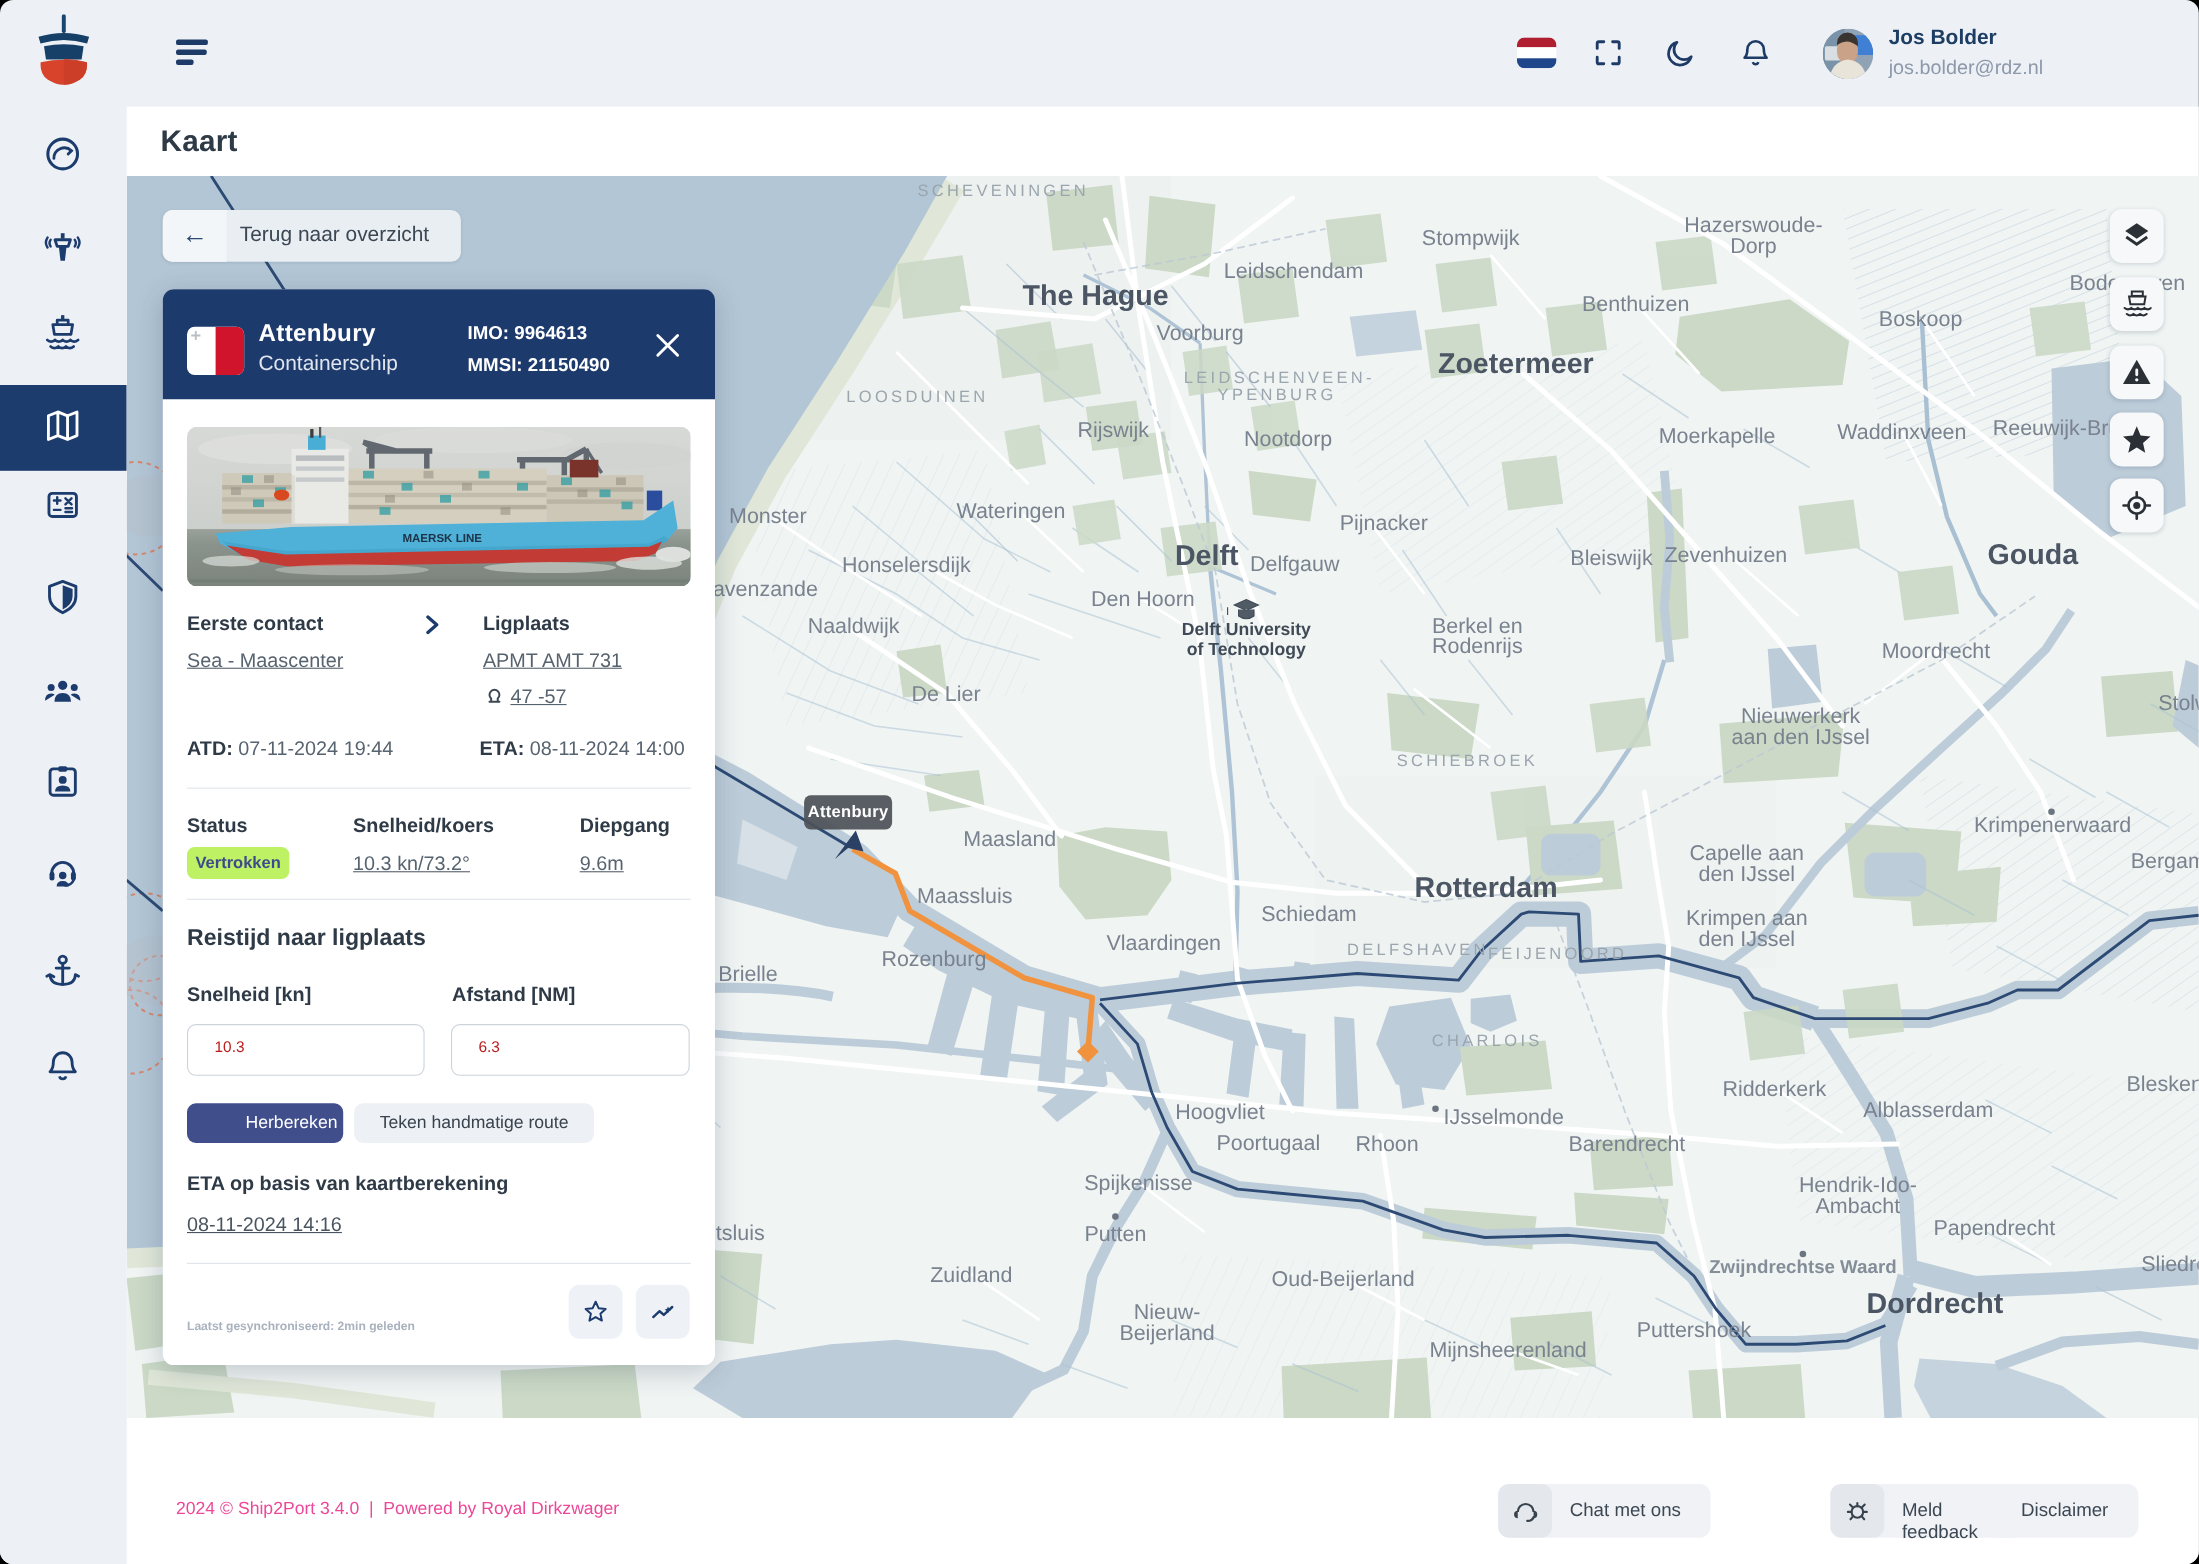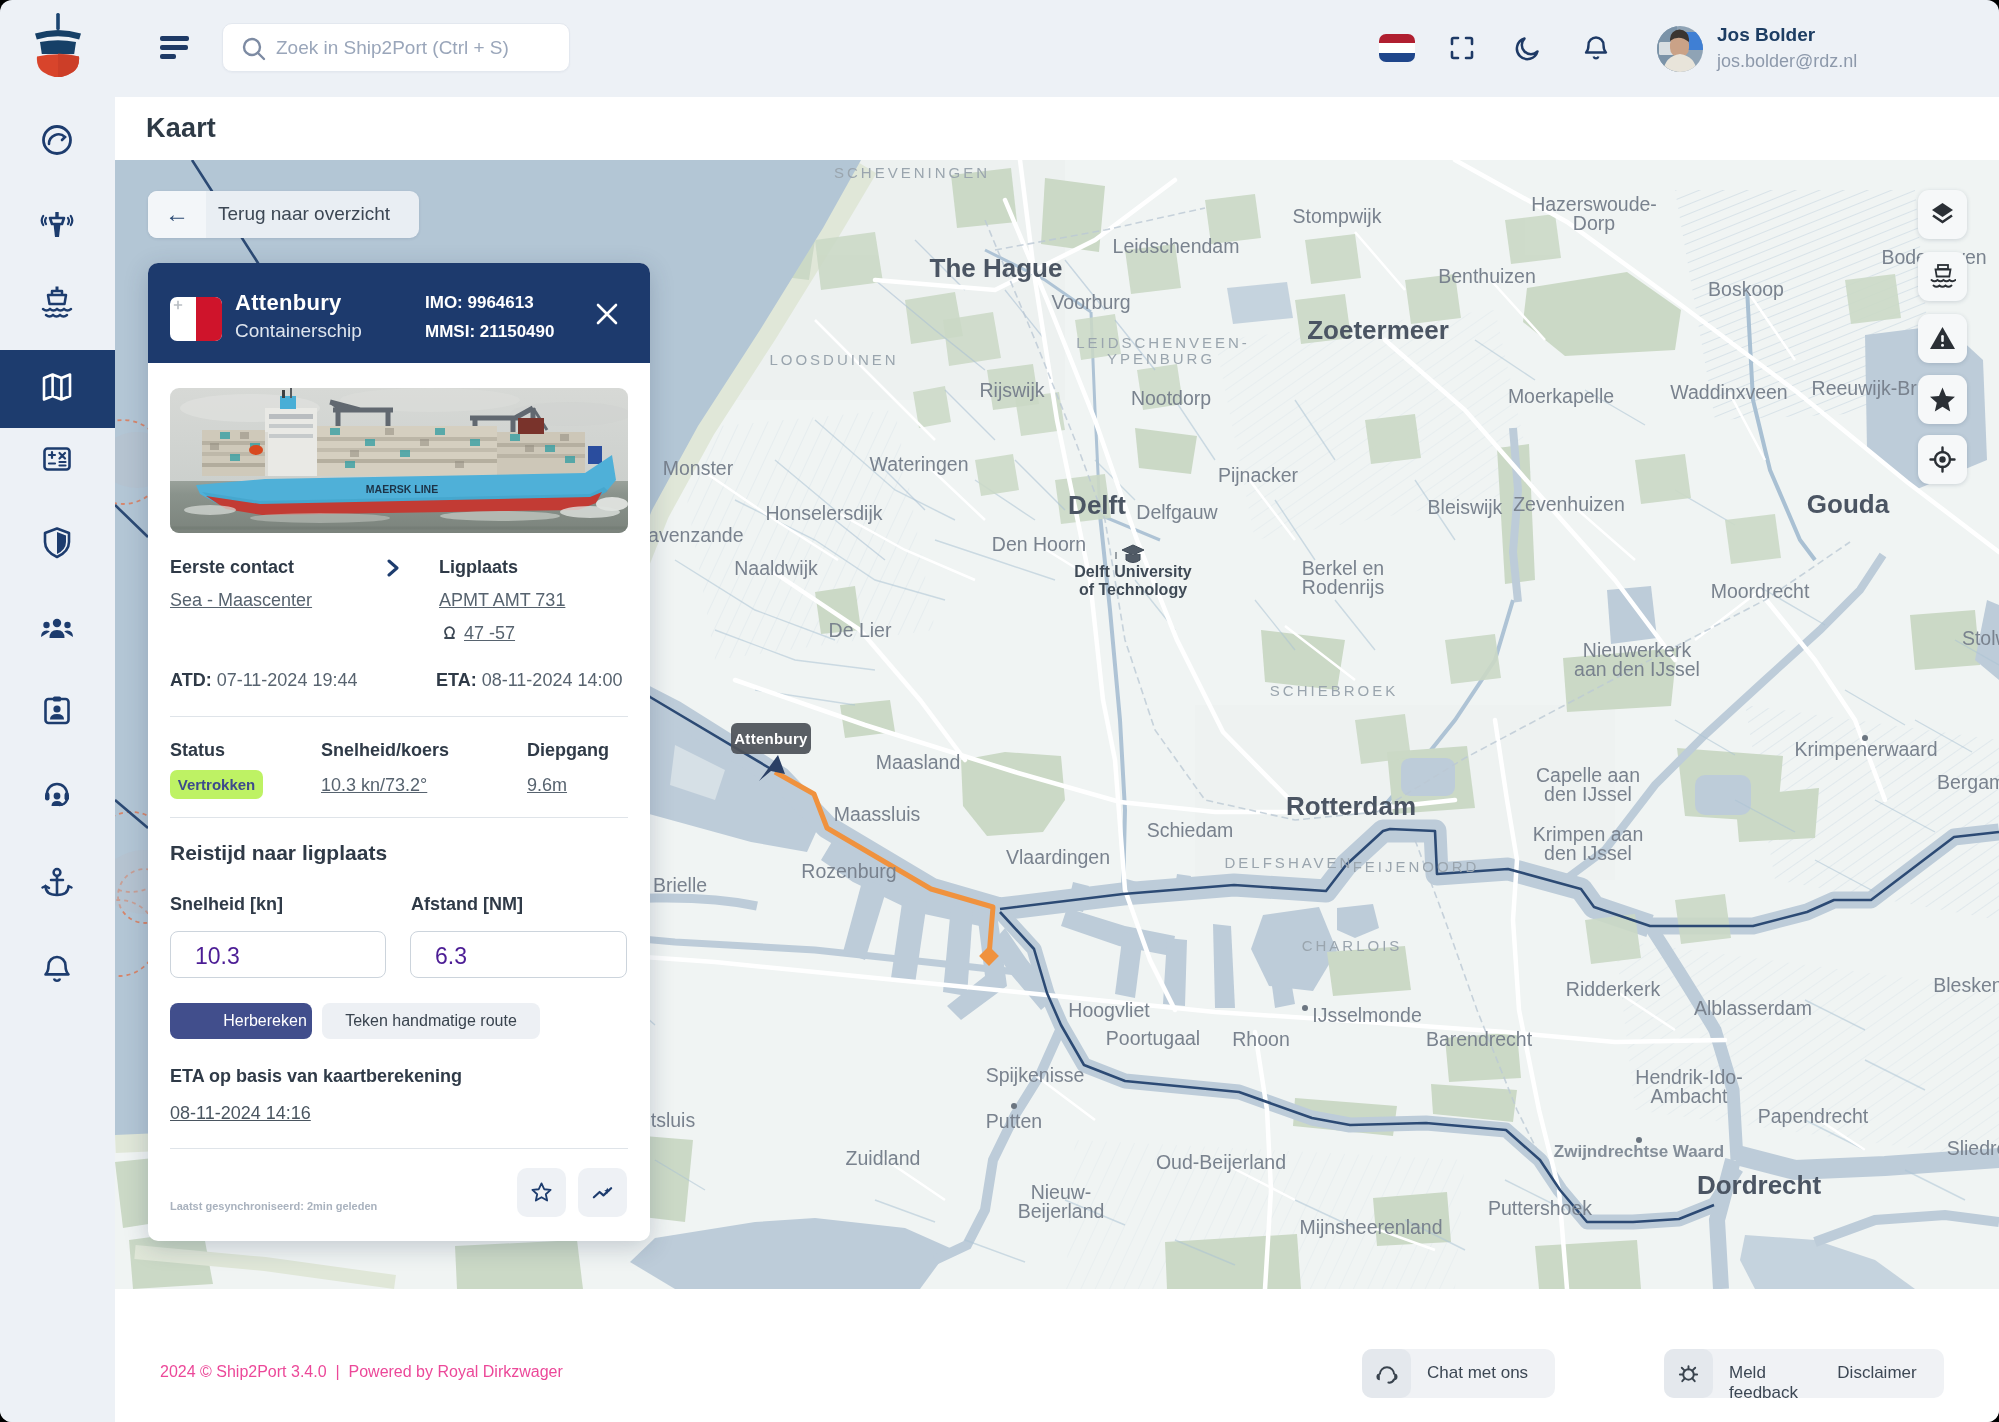--- a/index.html
+++ b/index.html
@@ -44,21 +44,21 @@
   .imo { position:absolute; left:277px; top:30px; font-size:17px; font-weight:bold; color:#fff; }
   .mmsi { position:absolute; left:277px; top:59px; font-size:17px; font-weight:bold; color:#fff; }
   .closex { position:absolute; left:448px; top:40px; width:22px; height:22px; color:#fff; }
   .photo { position:absolute; left:22px; top:125px; width:458px; height:145px; border-radius:9px; overflow:hidden; }
   .lab { font-weight:bold; color:#2f3a47; font-size:18px; position:absolute; }
   .val { color:#57636f; font-size:18px; position:absolute;text-decoration:underline; }
   .divider { position:absolute; left:22px; width:458px; border-top:1px solid #dfe4e9; }
   .chip { position:absolute; left:22px; top:507px; width:93px; height:29px; background:#bef264; border-radius:7px; color:#3d4a8c; font-weight:bold; font-size:15px; text-align:center; line-height:29px; }
   .h2 { position:absolute; left:22px; top:578px; font-size:21px; font-weight:bold; color:#2f3a47; }
   .inp { position:absolute; top:668px; width:216px; height:47px; border:1px solid #ccd4dc; border-radius:8px; }
-  .inp span { position:absolute; left:24px; top:11px; font-size:23px; color:#4c1d95; }
+  .inp span { position:absolute; left:24px; top:11px; font-size:14px; color:#b91c1c; }
   .btn1 { position:absolute; left:22px; top:740px; width:142px; height:36px; background:#414e8c; border-radius:8px; color:#fff; font-size:16px; text-align:center; line-height:36px;padding-left:48px; }
   .btn2 { position:absolute; left:174px; top:740px; width:218px; height:36px; background:#edf0f4; border-radius:8px; color:#39434e; font-size:16px; text-align:center; line-height:36px; }
   .sync { position:absolute; left:22px; top:937px; font-size:11px; font-weight:bold; color:#a9b2be; }
   .iconbtn { position:absolute; top:905px; width:49px; height:49px; background:#eef1f5; border-radius:10px; color:#1d3c6e; }
   
   .foot-txt { position:absolute; left:45px; top:1266px; font-size:16px; color:#ec4899; }
   .fbtn { position:absolute; top:1349px; height:49px; background:#f0f2f5; border-radius:10px; color:#3c4754; font-size:17px; }
   .fbtn .ic { position:absolute; left:0; top:0; width:49px; height:49px; background:#e4e8ed; border-radius:10px; }
   .fbtn .t { position:absolute; top:14px; }
 </style>
@@ -418,27 +418,20 @@
     <path d="M2 20.5 Q25 13.5 48 20.5 L46.2 26.5 Q25 20 3.8 26.5 Z" fill="#164067"></path>
     <path d="M7 29 Q25 25.5 43 29 L41.2 41 L8.8 41 Z" fill="#164067"></path>
     <path d="M4 43.5 Q25 39 46 43.5 Q47 54 40 59 Q33 63.8 25 64.5 Q17 63.8 10 59 Q3 54 4 43.5 Z" fill="#d8442b"></path>
     <path d="M25 40.5 Q36 41 46 43.5 Q47 54 40 59 Q33 63.8 25 64.5 Z" fill="#c93d28" opacity=".8"></path>
   </svg>
   <div class="hamb">
       <span class="l1"></span>
       <span class="l2"></span>
       <span class="l3"></span>
     </div>
-  <div class="search">
-    <svg style="position:absolute;left:18px;top:12px" width="26" height="26" viewBox="0 0 26 26">
-        <circle cx="11" cy="11" r="8" fill="none" stroke="#7d8ba3" stroke-width="2.4"></circle>
-        <line x1="17" y1="17" x2="23" y2="23" stroke="#7d8ba3" stroke-width="2.4" stroke-linecap="round"></line>
-      </svg>
-    <span class="txt">Zoek in Ship2Port (Ctrl + S)</span>
-  </div>
   <div class="flag">
       <div style="background:#b01f30"></div>
       <div style="background:#fff"></div>
       <div style="background:#1f468b"></div>
     </div>
   <svg class="hdr-ic" style="left:1448px" viewBox="0 0 28 28">
       <path d="M4 10 V5.5 Q4 4 5.5 4 H10 M18 4 H22.5 Q24 4 24 5.5 V10 M24 18 V22.5 Q24 24 22.5 24 H18 M10 24 H5.5 Q4 24 4 22.5 V18" fill="none" stroke="#1e3a66" stroke-width="2.6" stroke-linecap="round"></path>
     </svg>
   <svg class="hdr-ic" style="left:1514px" viewBox="0 0 28 28">
       <path d="M23.5 17.5 A 10.5 10.5 0 1 1 10.5 4.5 A 8.6 8.6 0 0 0 23.5 17.5 Z" fill="none" stroke="#1e3a66" stroke-width="2.5" stroke-linejoin="round"></path>

